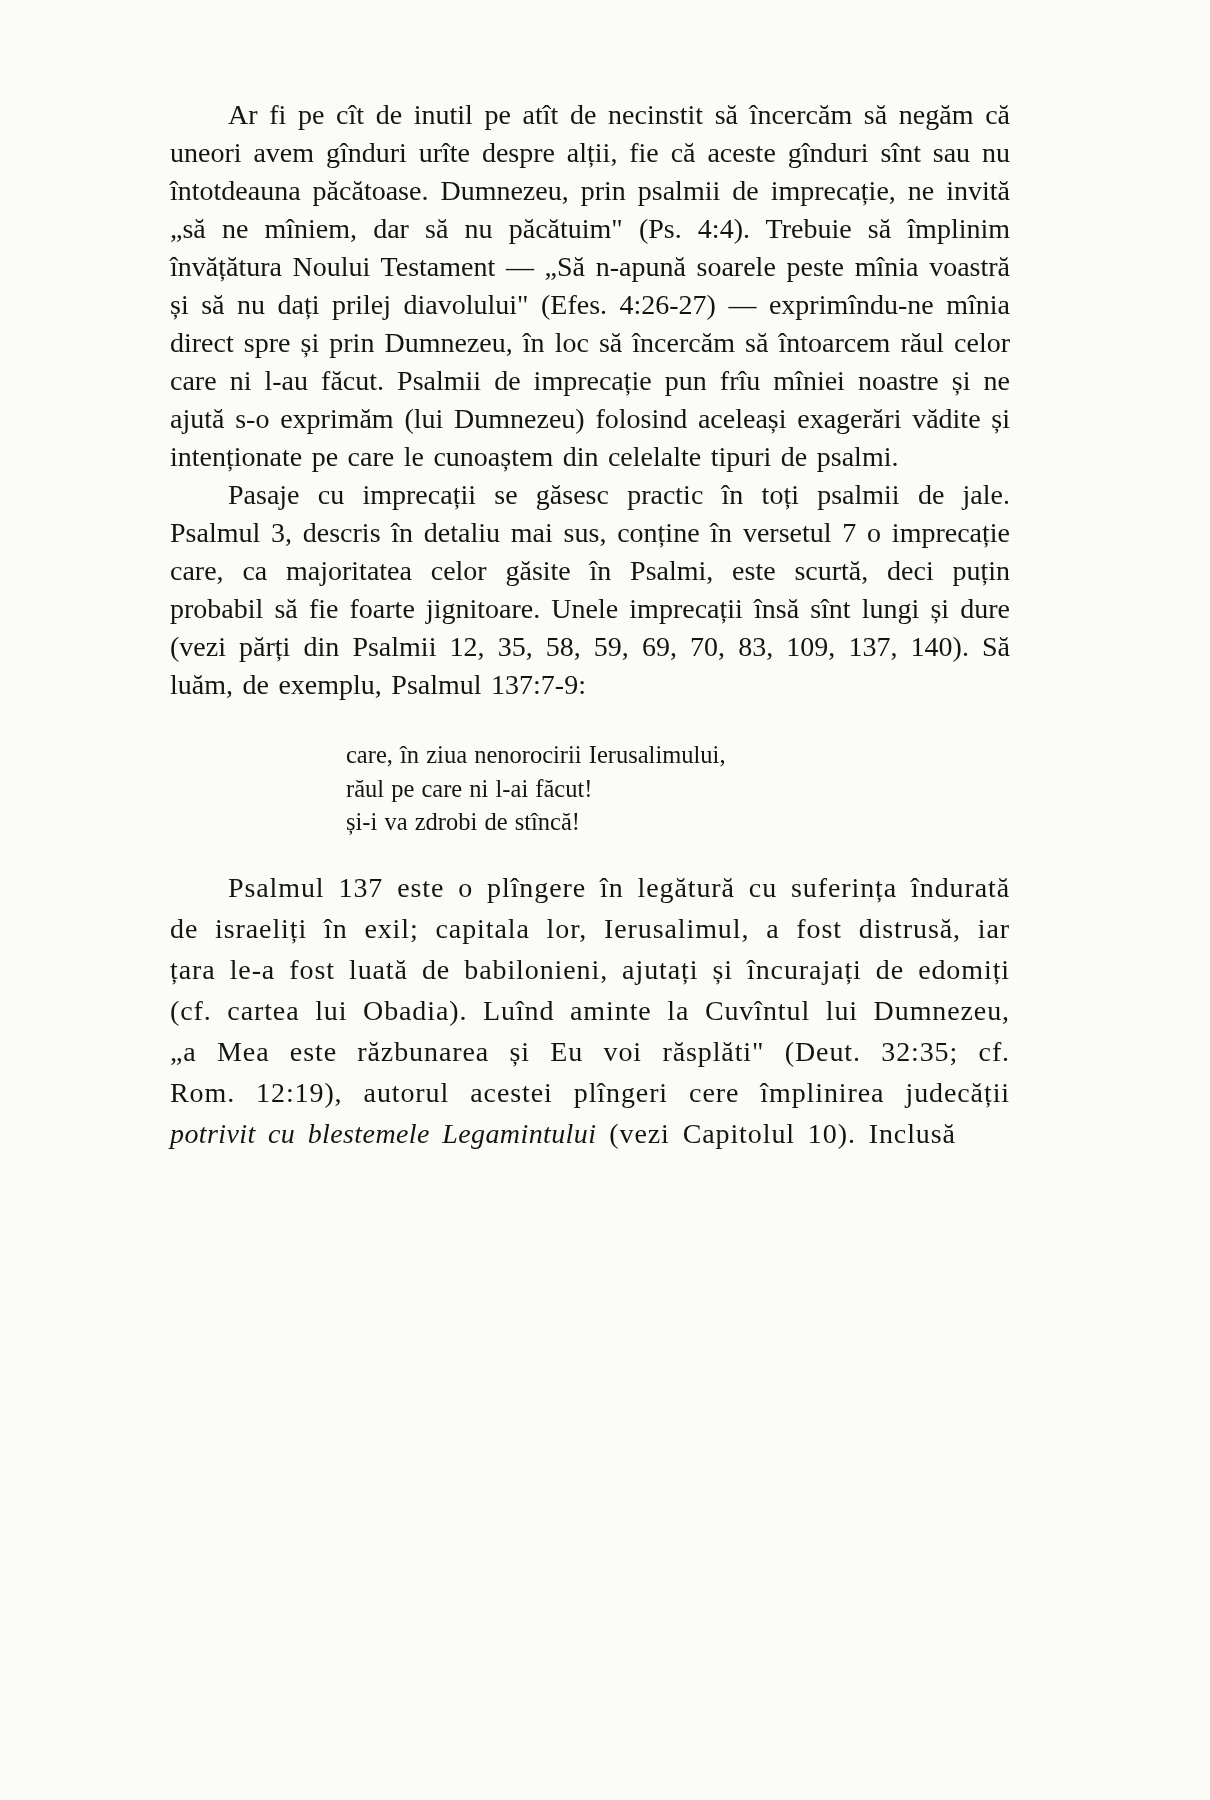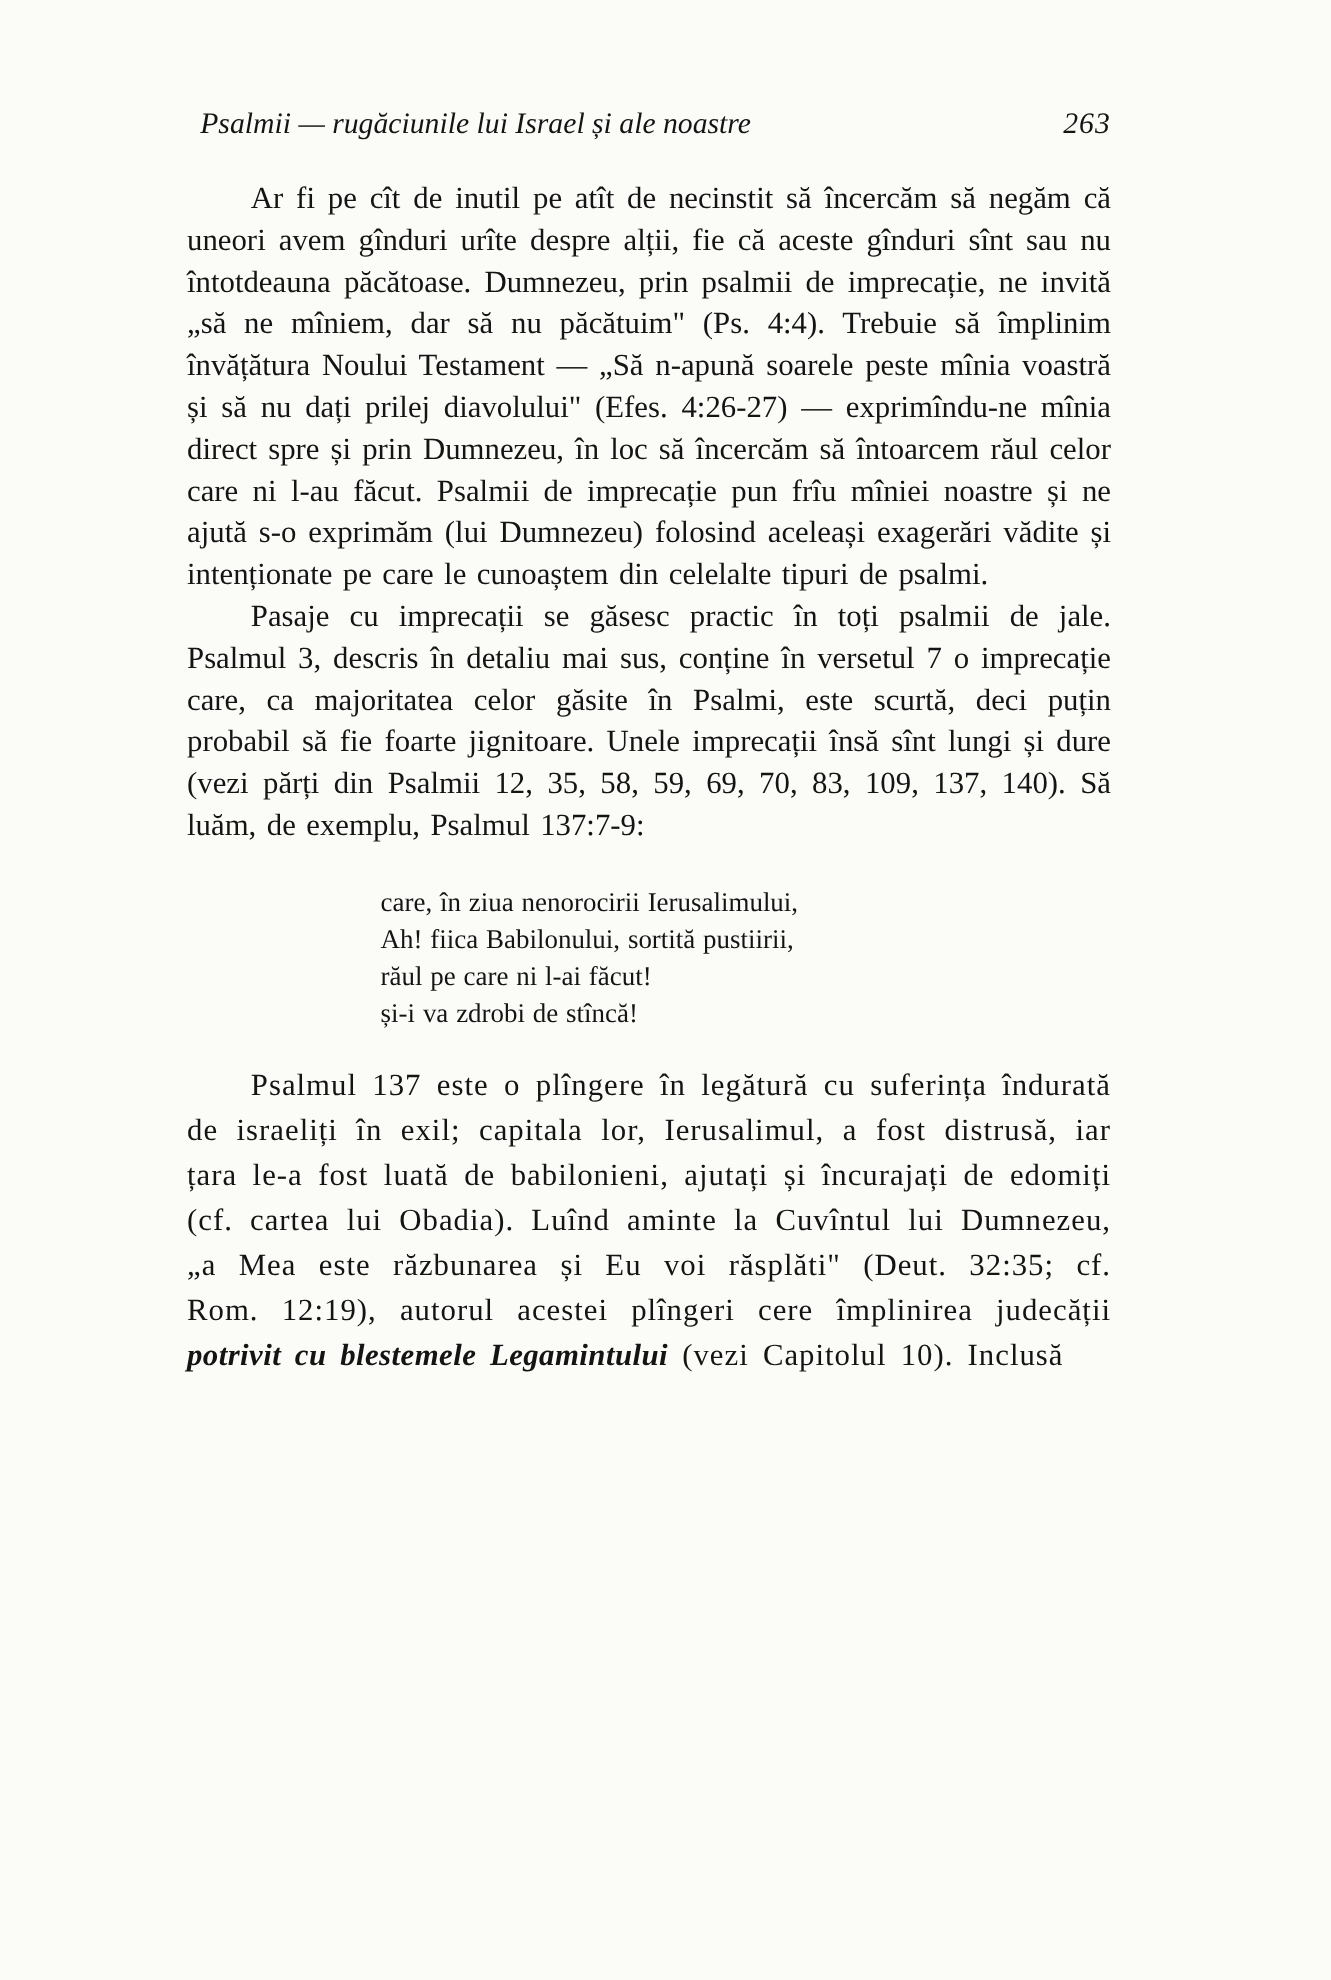--- a/index.html
+++ b/index.html
@@ -53,43 +53,38 @@
   }
   .quote-line { white-space: nowrap; }
   .para3 {
     margin-top: 6px;
     line-height: 41px;
     letter-spacing: 0.9px;
     word-spacing: 5px;
   }
   .bold-italic {
     font-style: italic;
-    font-weight: bold;
+    font-weight: normal;
     letter-spacing: 0.4px;
   }
 </style>
 </head>
 <body>
 
 <div class="page">
 
-  <header class="page-header">
-    <span class="running-title">Psalmii — rugăciunile lui Israel și ale noastre</span>
-    <span class="page-number">263</span>
-  </header>
 
   <main class="page-body">
 
     <p class="para indent">Ar fi pe cît de inutil pe atît de necinstit să încercăm să negăm că uneori avem gînduri urîte despre alții, fie că aceste gînduri sînt sau nu întotdeauna păcătoase. Dumnezeu, prin psalmii de imprecație, ne invită „să ne mîniem, dar să nu păcătuim" (Ps. 4:4). Trebuie să împlinim învățătura Noului Testament — „Să n-apună soarele peste mînia voastră și să nu dați prilej diavolului" (Efes. 4:26-27) — exprimîndu-ne mînia direct spre și prin Dumnezeu, în loc să încercăm să întoarcem răul celor care ni l-au făcut. Psalmii de imprecație pun frîu mîniei noastre și ne ajută s-o exprimăm (lui Dumnezeu) folosind aceleași exagerări vădite și intenționate pe care le cunoaștem din celelalte tipuri de psalmi.</p>
 
     <p class="para indent">Pasaje cu imprecații se găsesc practic în toți psalmii de jale. Psalmul 3, descris în detaliu mai sus, conține în versetul 7 o imprecație care, ca majoritatea celor găsite în Psalmi, este scurtă, deci puțin probabil să fie foarte jignitoare. Unele imprecații însă sînt lungi și dure (vezi părți din Psalmii 12, 35, 58, 59, 69, 70, 83, 109, 137, 140). Să luăm, de exemplu, Psalmul 137:7-9:</p>
 
     <blockquote class="quote">
       <div class="quote-line">care, în ziua nenorocirii Ierusalimului,</div>
-      <div class="quote-line">Ah! fiica Babilonului, sortită pustiirii,</div>
       <div class="quote-line">răul pe care ni l-ai făcut!</div>
       <div class="quote-line">și-i va zdrobi de stîncă!</div>
     </blockquote>
 
     <p class="para indent para3"><span>Psalmul 137 este o plîngere în legătură cu suferința îndurată de israeliți în exil; capitala lor, Ierusalimul, a fost distrusă, iar țara le-a fost luată de babilonieni, ajutați și încurajați de edomiți (cf. cartea lui Obadia). Luînd aminte la Cuvîntul lui Dumnezeu, „a Mea este răzbunarea și Eu voi răsplăti" (Deut. 32:35; cf. Rom. 12:19), autorul acestei plîngeri cere împlinirea judecății </span><em class="bold-italic">potrivit cu blestemele Legamintului</em><span> (vezi Capitolul 10). Inclusă</span></p>
 
   </main>
 </div>
 
 </body></html>

